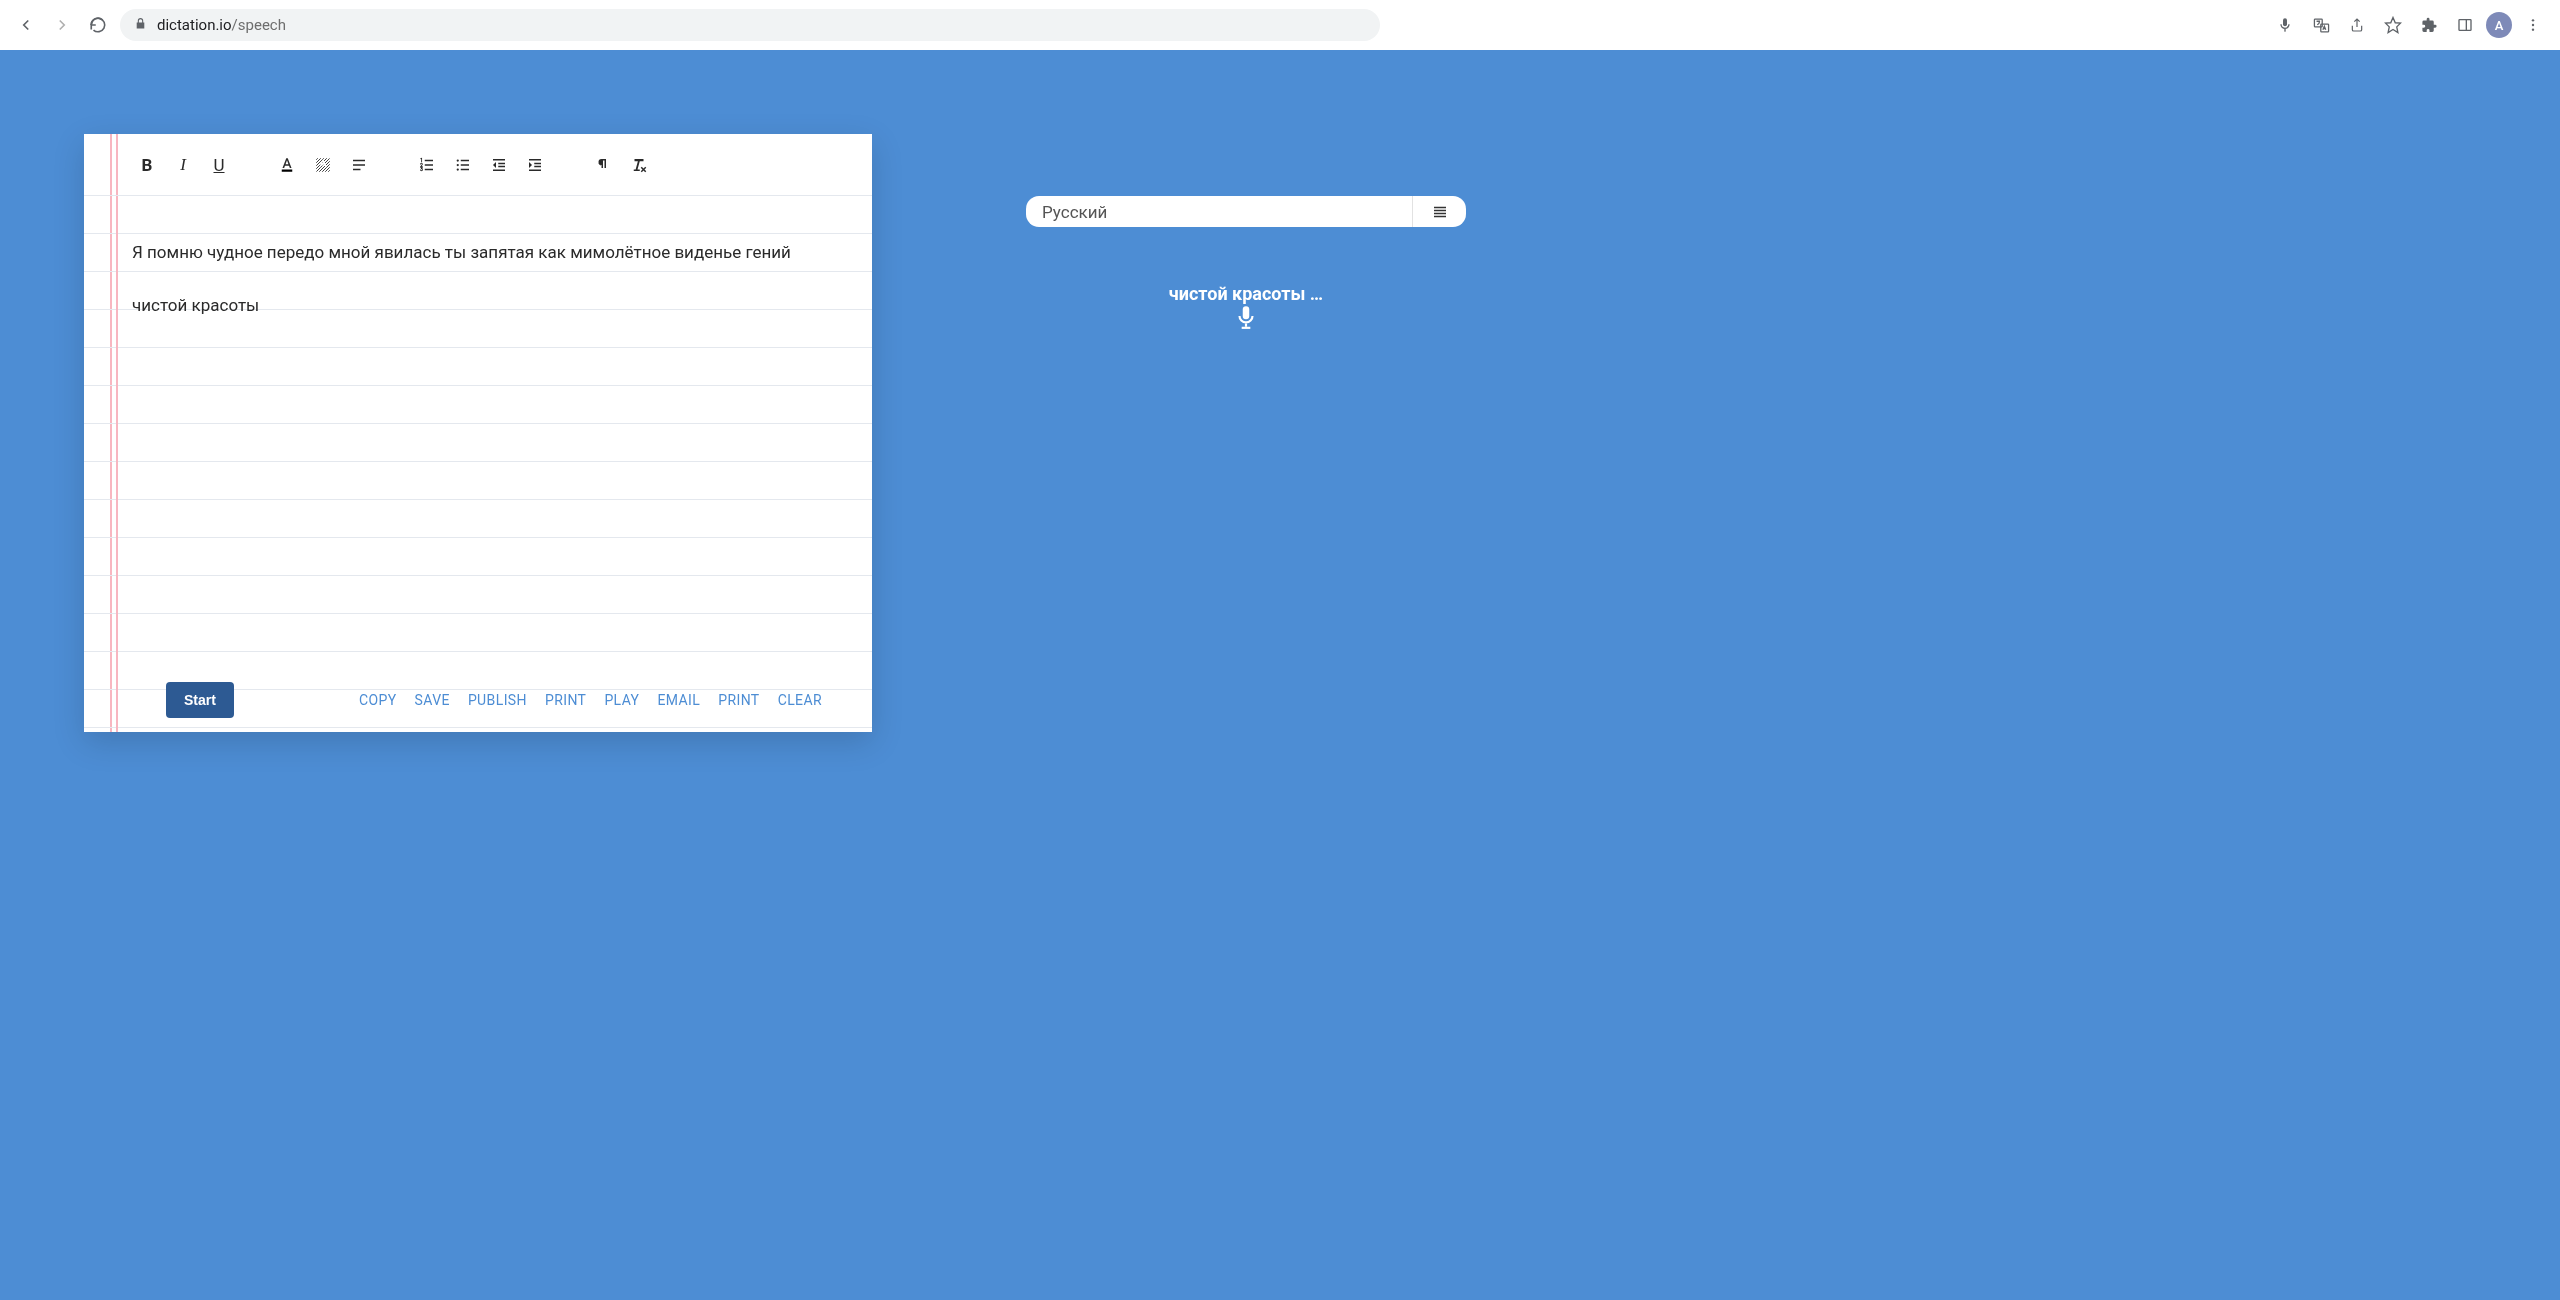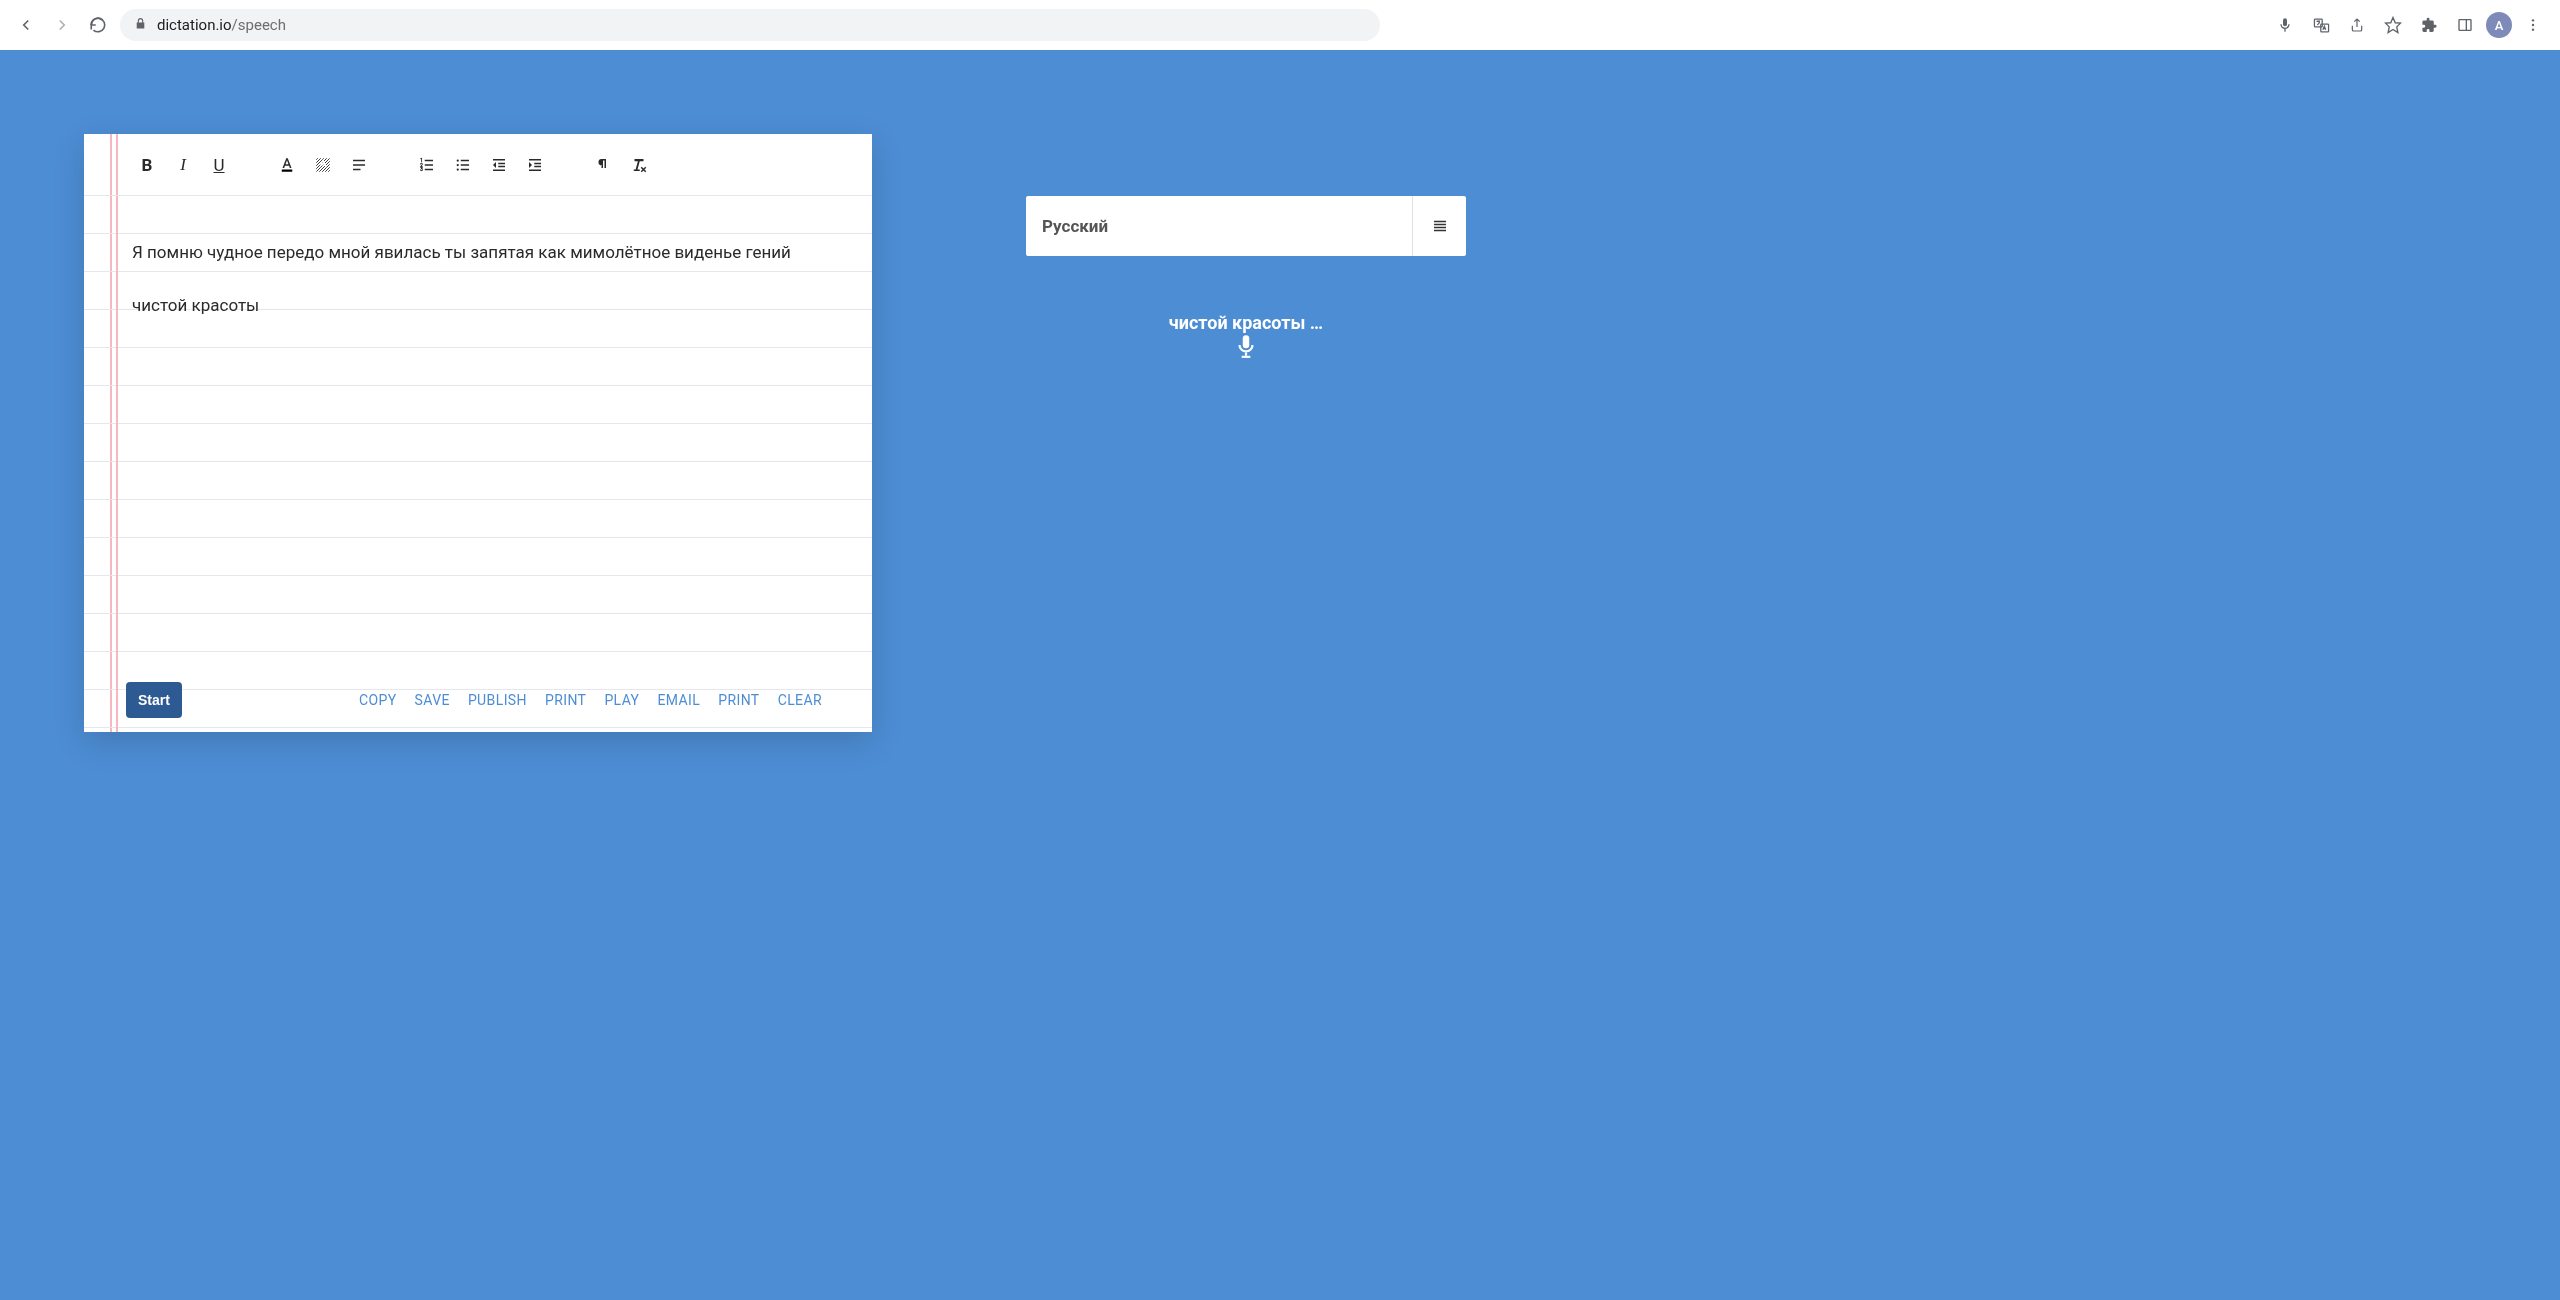--- a/index.html
+++ b/index.html
@@ -123,24 +123,25 @@
     position:relative; z-index:2;
     display:flex; align-items:center;
     padding: 0 50px 0 42px;
     height: 64px;
   }
   .start-btn {
     background:#2d5a93;
     color:#fff;
     border:none;
     border-radius:4px;
-    padding: 10px 12px;
+    padding: 10px 18px;
     font-size:14px;
     font-weight:600;
     cursor:pointer;
+    margin-left:40px;
   }
   .actions {
     margin-left:auto;
     display:flex; gap:18px;
   }
   .action-link {
     color:#4d8dd4;
     font-size:14px;
     font-weight:400;
     letter-spacing:0.4px;
@@ -149,25 +150,24 @@
 
   
   .right-panel {
     margin-left: 154px;
     padding-top: 62px;
     width: 440px;
   }
   .lang-select {
     display:flex;
     background:#fff;
-    border-radius:2px;
+    border-radius:13px;
     overflow:hidden;
-    height:60px;
+    height:31px;
     align-items:stretch;
-    font-weight:bold;
   }
   .lang-select .label {
     flex:1;
     display:flex; align-items:center;
     padding: 0 16px;
     font-size:17px;
     color:#555;
   }
   .lang-select .menu {
     width:54px;

